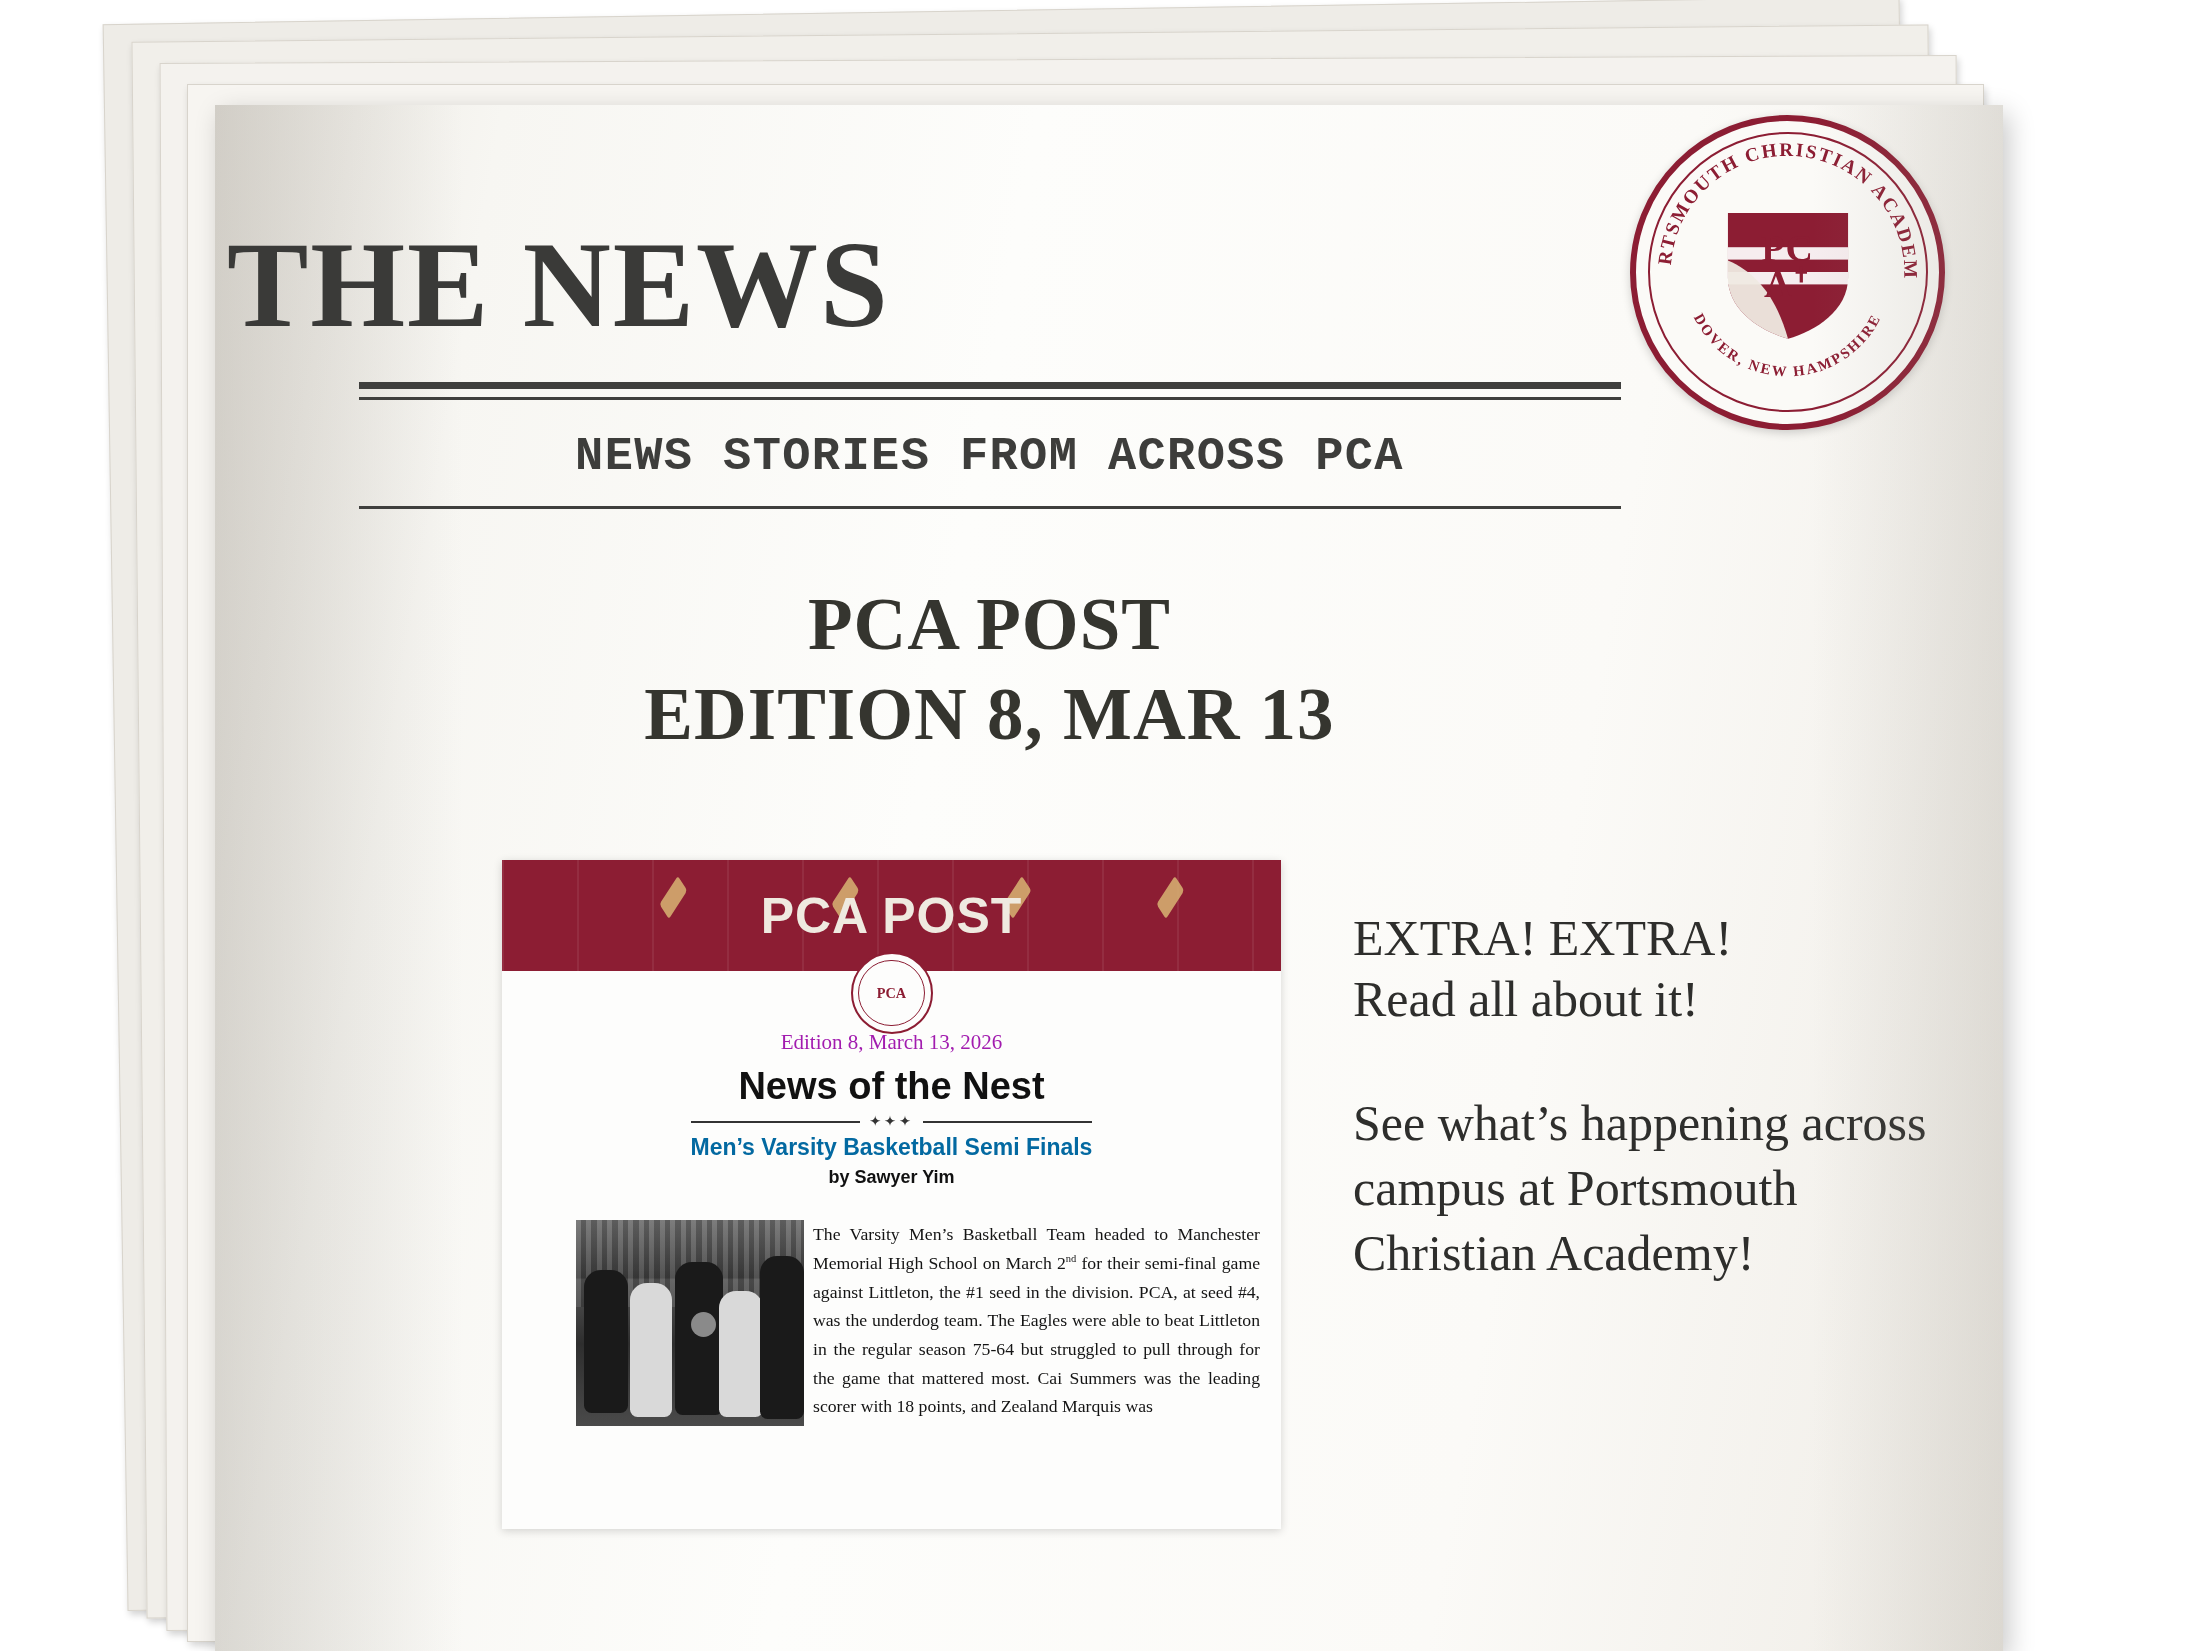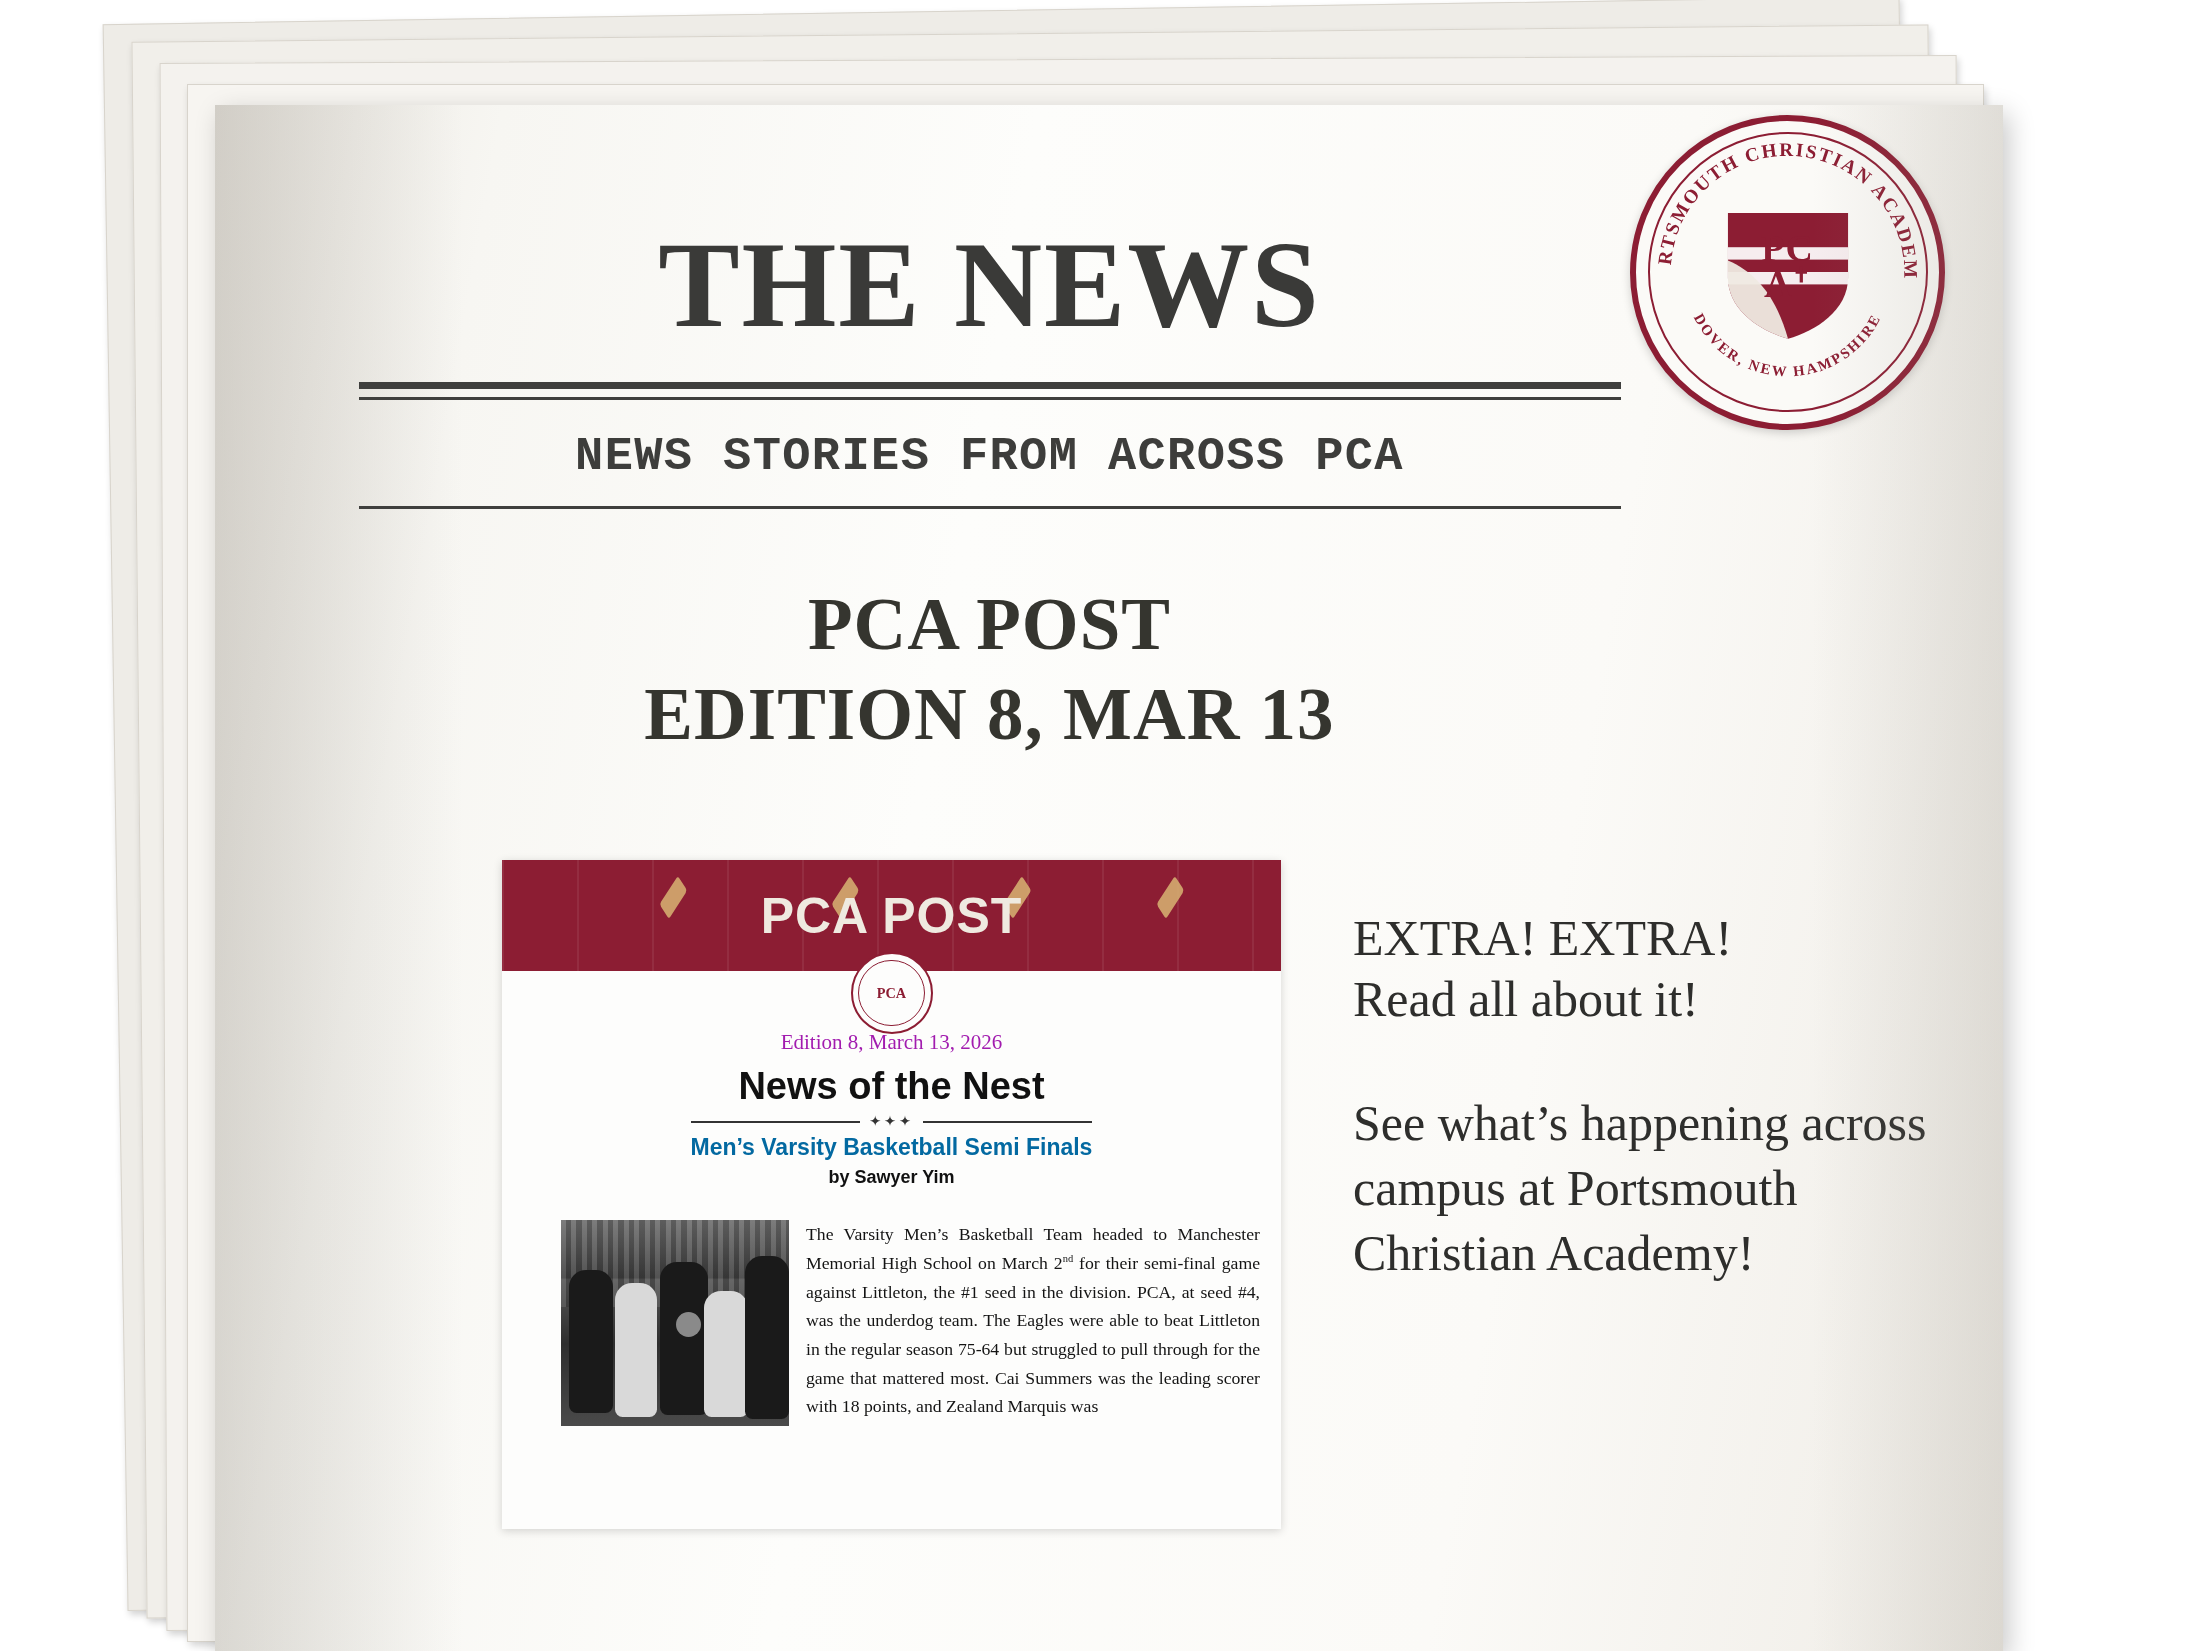--- a/index.html
+++ b/index.html
@@ -48,22 +48,21 @@
   #page::after {
     content:"";
     position:absolute; right:0; top:0; width:191px; height:100%;
     background: linear-gradient(270deg, rgba(150,145,135,0.22), rgba(150,145,135,0.0));
     pointer-events:none;
   }
 
   
   .masthead {
     position: absolute;
-    left: 0; top: 119px; width: 1549px;
-    text-align: center;
+    left: 12px; top: 119px; width: 1549px;
   }
   .masthead .title {
     font-family: "Liberation Serif", serif;
     font-weight: 700;
     font-size: 122px;
     letter-spacing: 1.9px;
     color: #3a3a38;
     line-height: 1;
   }
   .rule-group { position:absolute; left:0; width:1549px; }
@@ -193,22 +192,23 @@
   .thumb-divider .ln { flex:1; height:1.9px; background:#333; }
   .thumb-sub {
     font-family:"Liberation Sans", sans-serif;
     font-weight:700; font-size:23px; color:#0369a1;
   }
   .thumb-byline {
     font-family:"Liberation Sans", sans-serif;
     font-weight:700; font-size:18px; color:#111; margin-top:5.7px;
   }
   .thumb-content {
-    display:flex; gap:17px; margin-top:32.5px; padding: 0 21px 0 59px;
+    display:flex; gap:9px; margin-top:32.5px; padding: 0 21px 0 59px;
     align-items:flex-start;
+    margin-left:15px;
   }
   .thumb-photo {
     width: 228px; height: 206px;
     background: #2b2b2b;
     position:relative; overflow:hidden; flex:none;
     filter: grayscale(1);
   }
   .thumb-photo .bg {
     position:absolute; inset:0;
     background:

